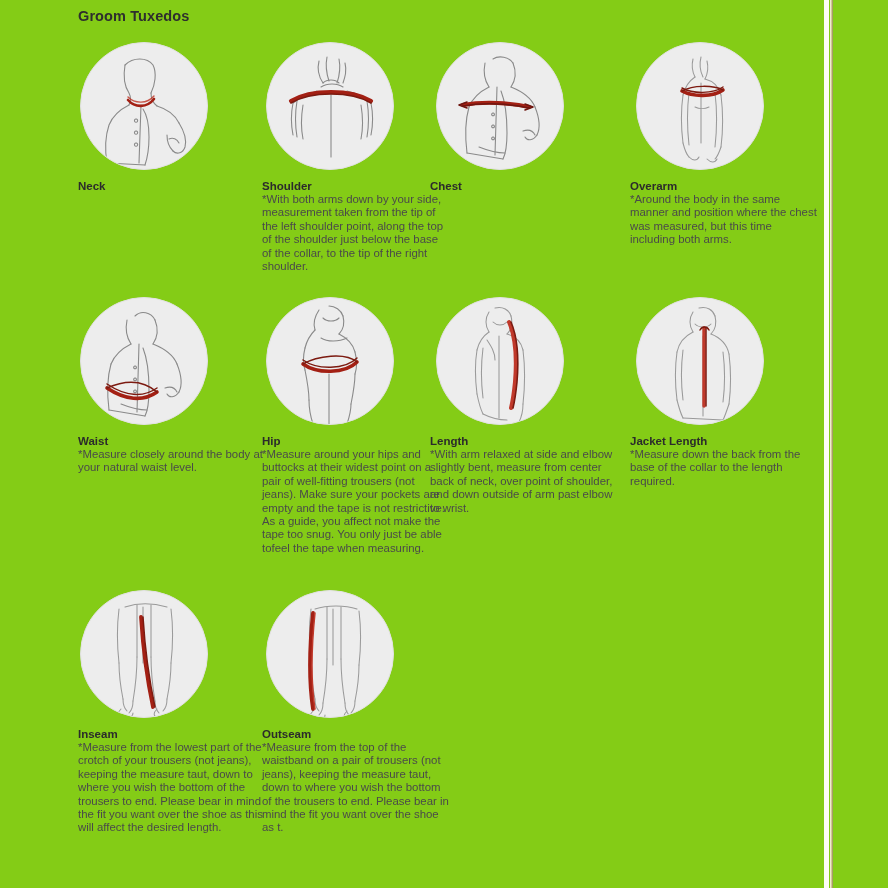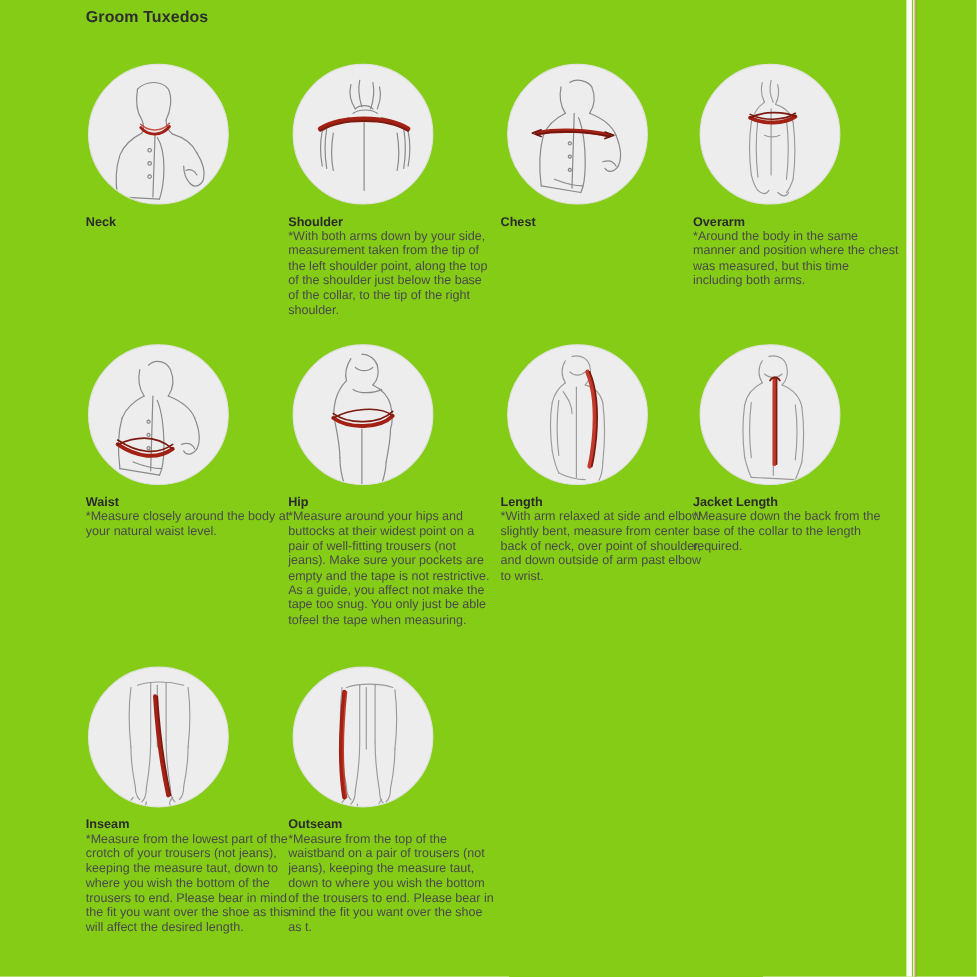--- a/index.html
+++ b/index.html
@@ -46,21 +46,20 @@
     font-weight: bold;
     color: #2e2e2e;
     letter-spacing: 0.1px;
   }
   .grid {
     position: absolute;
     left: 0;
     top: 0;
     width: 830px;
     height: 824px;
-    margin-top: 16px;
   }
   .cell {
     position: absolute;
     width: 188px;
   }
   .circle-wrap {
     width: 130px;
     height: 130px;
     position: relative;
   }
@@ -87,21 +86,21 @@
     margin-bottom: 1px;
   }
   .desc {
     font-size: 11.4px;
     line-height: 13.4px;
     color: #4a4a4a;
   }
   
   .c0 { left: 78px; }
   .c1 { left: 262px; }
-  .c2 { left: 455px; }
+  .c2 { left: 430px; }
   .c3 { left: 630px; }
   .r0 { top: 42px; }
   .r1 { top: 297px; }
   .r2 { top: 590px; }
   .cell .circle-wrap { margin-left: 5px; }
   .cell.col0 .circle-wrap { margin-left: 2px; }
   .cell.col1 .circle-wrap { margin-left: 4px; }
   .cell.col2 .circle-wrap { margin-left: 6px; }
   .cell.col3 .circle-wrap { margin-left: 6px; }
 </style>

